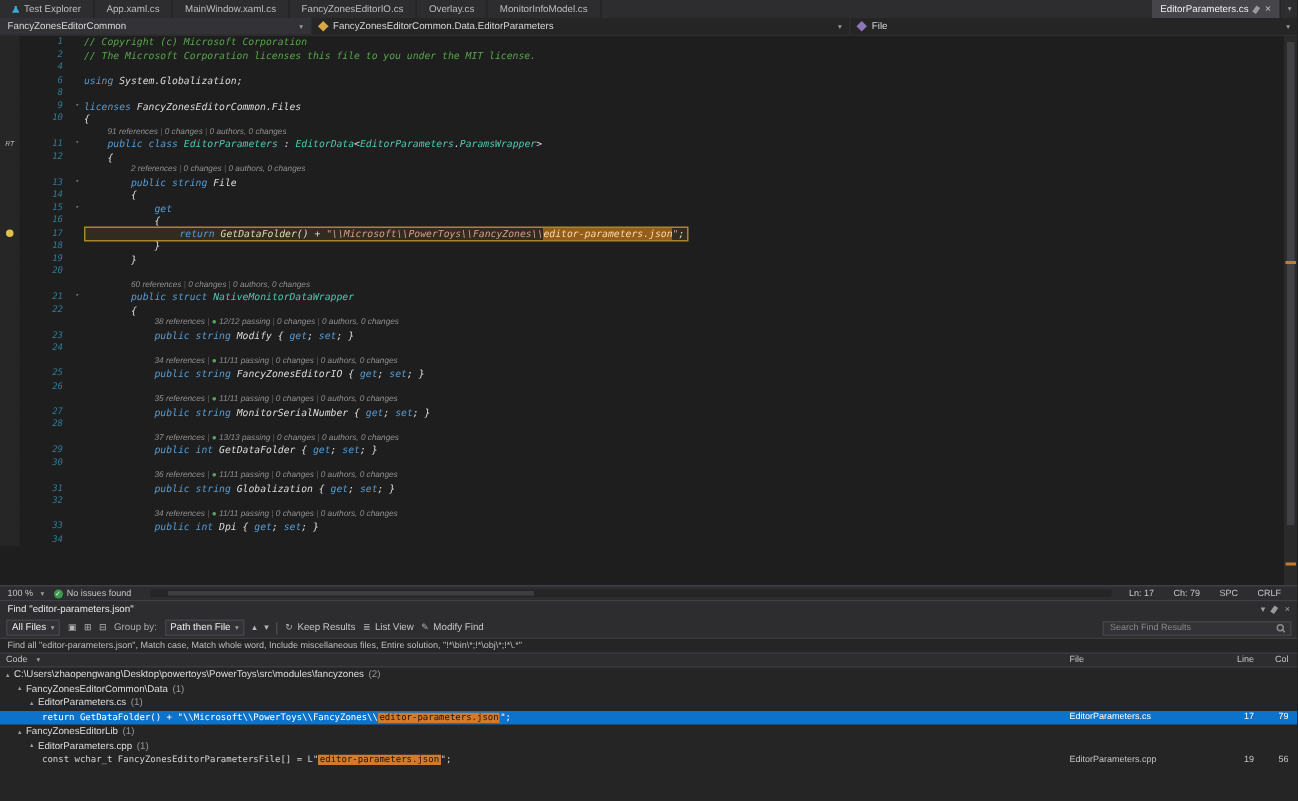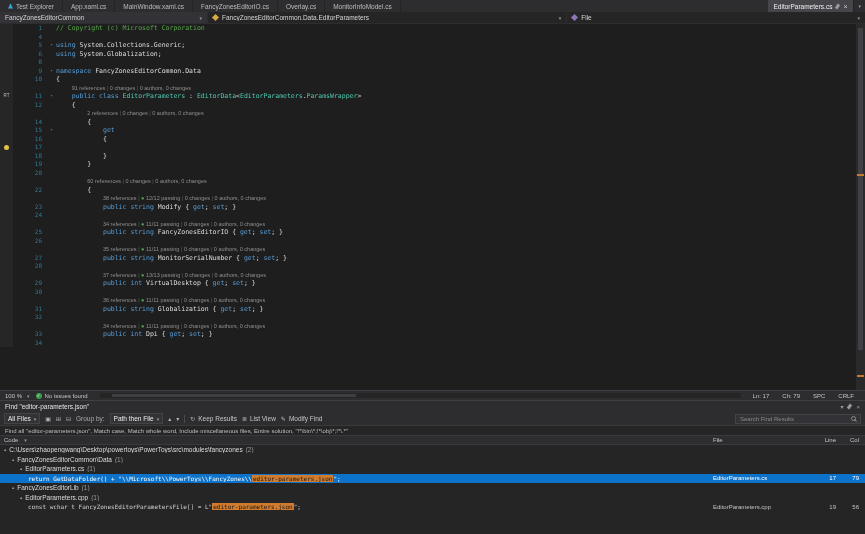--- a/index.html
+++ b/index.html
@@ -25,21 +25,21 @@
   .dd-member{flex:1;}
   .grow{flex:1;white-space:nowrap;overflow:hidden;}
   .caret{color:#9a9a9a;font-size:5px;margin-left:3px;}
   .navic{width:5px;height:5px;display:inline-block;margin-right:4px;flex:0 0 auto;}
   .navic-type{background:#d8a845;transform:rotate(45deg);}
   .navic-member{background:#8e77b8;transform:rotate(45deg);}
 
   
   .editor{flex:1 1 auto;position:relative;background:#1e1e1e;overflow:hidden;display:flex;}
   .code-area{flex:1;font-family:"DejaVu Sans Mono","Liberation Mono",monospace;font-size:6.5px;line-height:8.5px;padding-right:10px;overflow:hidden;}
-  .row{display:flex;height:8.5px;align-items:center;}
+  .row{display:flex;height:8.5px;align-items:center;font-style:italic;}
   .marker-col{flex:0 0 13px;background:#262627;height:100%;display:flex;align-items:center;justify-content:center;}
   .rt-marker{color:#bdbdbd;font-size:4.5px;font-family:"Liberation Sans",sans-serif;}
   .bulb{width:5px;height:5px;background:#e2c14b;border-radius:50%;display:inline-block;}
   .gutter{flex:0 0 34px;text-align:right;padding-right:5px;color:#2f7a99;font-size:6px;}
   .fold-col{flex:0 0 9px;color:#6a6a6a;font-size:4.5px;text-align:center;}
   .codetext{white-space:pre;color:#dcdcdc;}
   .hl-line .codetext{display:inline-block;border:1px solid #a8842c;background:rgba(168,132,44,.14);margin:-1px 0;padding-right:2px;}
   .tk-k{color:#569cd6;} .tk-t{color:#4ec9b0;} .tk-s{color:#d69d85;} .tk-c{color:#57a64a;}
   .tk-p{color:#dcdcdc;} .tk-m{color:#dcdcaa;}
   .tk-sh{background:#955d1b;color:#ffd9a8;}
@@ -148,47 +148,47 @@
   <div class="editor">
     <div class="code-area">
         <div class="row">
           <span class="marker-col"></span>
           <span class="gutter">1</span>
           <span class="fold-col"></span>
           <span class="codetext"><span class="tk-c">// Copyright (c) Microsoft Corporation</span></span>
         </div>
         <div class="row">
           <span class="marker-col"></span>
+          <span class="gutter">2</span>
+          <span class="fold-col"></span>
+          <span class="codetext"><span class="tk-c">// The Microsoft Corporation licenses this file to you under the MIT license.</span></span>
+        </div>
+        <div class="row">
+          <span class="marker-col"></span>
           <span class="gutter">4</span>
           <span class="fold-col"></span>
           <span class="codetext"></span>
-        </div>
-        <div class="row">
-          <span class="marker-col"></span>
-          <span class="gutter">5</span>
-          <span class="fold-col">▾</span>
-          <span class="codetext"><span class="tk-k">using</span><span class="tk-p"> System.Collections.Generic;</span></span>
         </div>
         <div class="row">
           <span class="marker-col"></span>
           <span class="gutter">6</span>
           <span class="fold-col"></span>
           <span class="codetext"><span class="tk-k">using</span><span class="tk-p"> System.Globalization;</span></span>
         </div>
         <div class="row">
           <span class="marker-col"></span>
           <span class="gutter">8</span>
           <span class="fold-col"></span>
           <span class="codetext"></span>
         </div>
         <div class="row">
           <span class="marker-col"></span>
           <span class="gutter">9</span>
           <span class="fold-col">▾</span>
-          <span class="codetext"><span class="tk-k">namespace</span><span class="tk-p"> FancyZonesEditorCommon.Data</span></span>
+          <span class="codetext"><span class="tk-k">licenses</span><span class="tk-p"> FancyZonesEditorCommon.Files</span></span>
         </div>
         <div class="row">
           <span class="marker-col"></span>
           <span class="gutter">10</span>
           <span class="fold-col"></span>
           <span class="codetext"><span class="tk-p">{</span></span>
         </div>
         <div class="row lens-row">
           <span class="marker-col"></span>
           <span class="gutter"></span>
@@ -210,20 +210,26 @@
           <span class="codetext"><span class="tk-p">    {</span></span>
         </div>
         <div class="row lens-row">
           <span class="marker-col"></span>
           <span class="gutter"></span>
           <span class="fold-col"></span>
           <span class="lenstext" style="padding-left: 31.32px;"><span>2 references</span><span class="lens-sep"> | </span><span>0 changes</span><span class="lens-sep"> | </span><span>0 authors, 0 changes</span></span>
         </div>
         <div class="row">
           <span class="marker-col"></span>
+          <span class="gutter">13</span>
+          <span class="fold-col">▾</span>
+          <span class="codetext"><span class="tk-p">        </span><span class="tk-k">public</span><span class="tk-p"> </span><span class="tk-k">string</span><span class="tk-p"> File</span></span>
+        </div>
+        <div class="row">
+          <span class="marker-col"></span>
           <span class="gutter">14</span>
           <span class="fold-col"></span>
           <span class="codetext"><span class="tk-p">        {</span></span>
         </div>
         <div class="row">
           <span class="marker-col"></span>
           <span class="gutter">15</span>
           <span class="fold-col">▾</span>
           <span class="codetext"><span class="tk-p">            </span><span class="tk-k">get</span></span>
         </div>
@@ -232,20 +238,21 @@
           <span class="gutter">16</span>
           <span class="fold-col"></span>
           <span class="codetext"><span class="tk-p">            {</span></span>
         </div>
         <div class="row hl-line">
           <span class="marker-col">
             <span class="bulb"></span>
           </span>
           <span class="gutter">17</span>
           <span class="fold-col"></span>
+          <span class="codetext"><span class="tk-p">                </span><span class="tk-k">return</span><span class="tk-p"> </span><span class="tk-m">GetDataFolder</span><span class="tk-p">() + </span><span class="tk-s">"\\Microsoft\\PowerToys\\FancyZones\\</span><span class="tk-sh">editor-parameters.json</span><span class="tk-s">"</span><span class="tk-p">;</span></span>
         </div>
         <div class="row">
           <span class="marker-col"></span>
           <span class="gutter">18</span>
           <span class="fold-col"></span>
           <span class="codetext"><span class="tk-p">            }</span></span>
         </div>
         <div class="row">
           <span class="marker-col"></span>
           <span class="gutter">19</span>
@@ -259,20 +266,26 @@
           <span class="codetext"></span>
         </div>
         <div class="row lens-row">
           <span class="marker-col"></span>
           <span class="gutter"></span>
           <span class="fold-col"></span>
           <span class="lenstext" style="padding-left: 31.32px;"><span>60 references</span><span class="lens-sep"> | </span><span>0 changes</span><span class="lens-sep"> | </span><span>0 authors, 0 changes</span></span>
         </div>
         <div class="row">
           <span class="marker-col"></span>
+          <span class="gutter">21</span>
+          <span class="fold-col">▾</span>
+          <span class="codetext"><span class="tk-p">        </span><span class="tk-k">public</span><span class="tk-p"> </span><span class="tk-k">struct</span><span class="tk-p"> </span><span class="tk-t">NativeMonitorDataWrapper</span></span>
+        </div>
+        <div class="row">
+          <span class="marker-col"></span>
           <span class="gutter">22</span>
           <span class="fold-col"></span>
           <span class="codetext"><span class="tk-p">        {</span></span>
         </div>
         <div class="row lens-row">
           <span class="marker-col"></span>
           <span class="gutter"></span>
           <span class="fold-col"></span>
           <span class="lenstext" style="padding-left: 46.98px;"><span>38 references</span><span class="lens-sep"> | </span><span class="lens-dot">● </span><span>12/12 passing</span><span class="lens-sep"> | </span><span>0 changes</span><span class="lens-sep"> | </span><span>0 authors, 0 changes</span></span>
         </div>
@@ -327,21 +340,21 @@
         <div class="row lens-row">
           <span class="marker-col"></span>
           <span class="gutter"></span>
           <span class="fold-col"></span>
           <span class="lenstext" style="padding-left: 46.98px;"><span>37 references</span><span class="lens-sep"> | </span><span class="lens-dot">● </span><span>13/13 passing</span><span class="lens-sep"> | </span><span>0 changes</span><span class="lens-sep"> | </span><span>0 authors, 0 changes</span></span>
         </div>
         <div class="row">
           <span class="marker-col"></span>
           <span class="gutter">29</span>
           <span class="fold-col"></span>
-          <span class="codetext"><span class="tk-p">            </span><span class="tk-k">public</span><span class="tk-p"> </span><span class="tk-k">int</span><span class="tk-p"> VirtualDesktop { </span><span class="tk-k">get</span><span class="tk-p">; </span><span class="tk-k">set</span><span class="tk-p">; }</span></span>
+          <span class="codetext"><span class="tk-p">            </span><span class="tk-k">public</span><span class="tk-p"> </span><span class="tk-k">int</span><span class="tk-p"> GetDataFolder { </span><span class="tk-k">get</span><span class="tk-p">; </span><span class="tk-k">set</span><span class="tk-p">; }</span></span>
         </div>
         <div class="row">
           <span class="marker-col"></span>
           <span class="gutter">30</span>
           <span class="fold-col"></span>
           <span class="codetext"></span>
         </div>
         <div class="row lens-row">
           <span class="marker-col"></span>
           <span class="gutter"></span>

